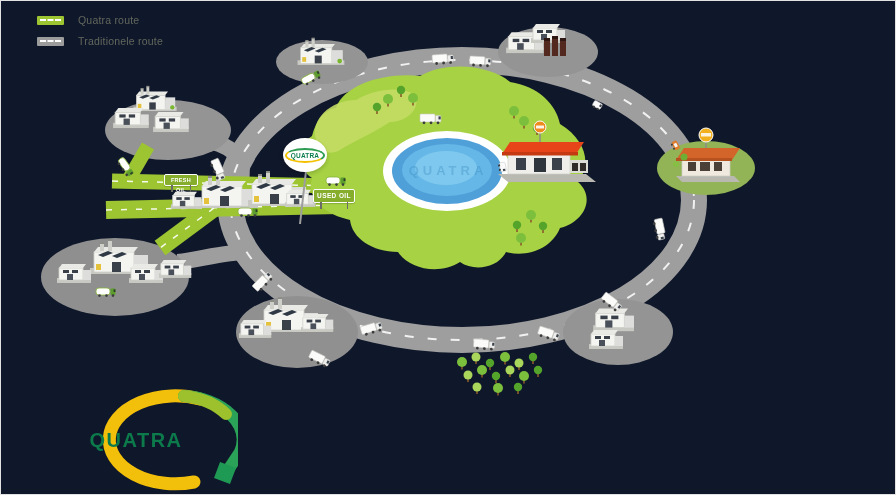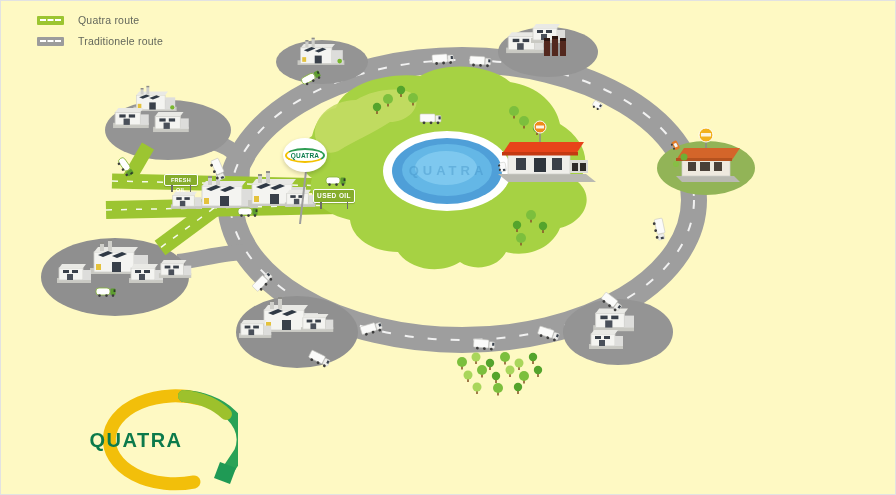--- a/index.html
+++ b/index.html
@@ -1,16 +1,16 @@
 <!DOCTYPE html>
 <html><head>
 <meta charset="utf-8">
 <style>
   html,body{margin:0;padding:0;background:#fff;}
-  .stage{position:relative;width:896px;height:495px;background:#fef9c3;overflow:hidden;
+  .stage{position:relative;width:896px;height:495px;background:#0f172a;overflow:hidden;
          font-family:"Liberation Sans", sans-serif;box-shadow:inset 0 0 0 1px #e2e2e2;}
   .stage svg.scene{position:absolute;left:0;top:0;}
 
   
   .legend{position:absolute;left:37px;top:14px;z-index:30;}
   .legend-row{display:flex;align-items:center;margin-bottom:9px;height:12px;}
   .swatch{width:27px;height:9px;border-radius:1px;position:relative;margin-right:14px;flex:0 0 auto;}
   .swatch .dash{position:absolute;left:3px;right:3px;top:3.5px;border-top:2px dashed #ffffff;}
   .swatch.green{background:#9cc531;}
   .swatch.gray{background:#9c9c9c;}

